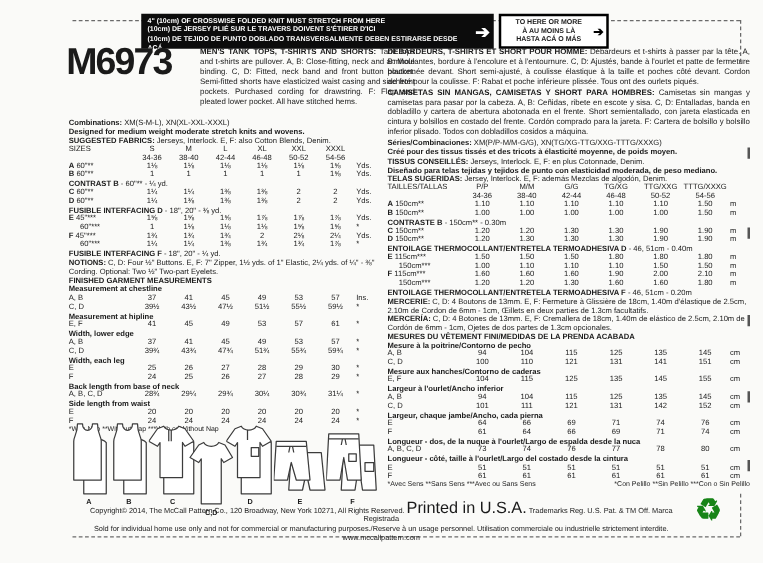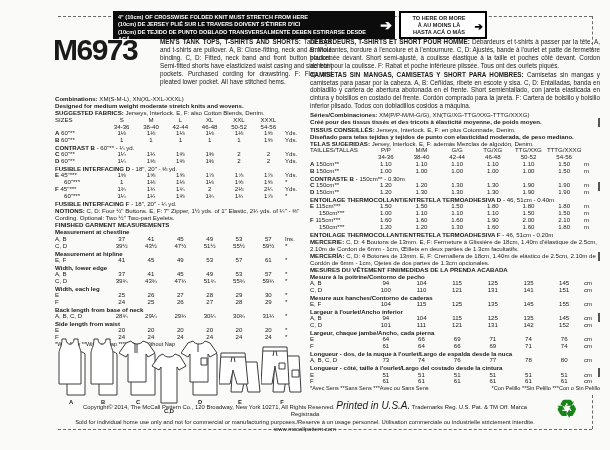--- a/index.html
+++ b/index.html
@@ -30,21 +30,21 @@
   
   #sketches{position:absolute;left:55px;top:331px;width:258px;height:74px;display:flex;align-items:flex-end;}
   .sk{display:flex;flex-direction:column;align-items:center;}
   .sk svg{display:block;}
   .sk .cap{font-size:5.8px;font-weight:bold;line-height:6px;margin-top:1px;}
   .sk path,.sk rect{fill:#fff;stroke:#3c3c3c;stroke-width:1;stroke-linejoin:round;}
   .sk .ln{fill:none;}
   .shift-dn{transform:translateY(9px);margin:0 -6px;}
   
   #footer{position:absolute;left:70px;top:402px;width:470px;text-align:center;font-size:5.9px;line-height:7.4px;}
-  #footer .printed{font-size:10px;font-style:italic;}
+  #footer .printed{font-size:13px;}
   #recycle{position:absolute;left:556px;top:397px;font-size:24px;line-height:24px;font-weight:bold;}
 </style>
 </head>
 <body>
 
 <div class="dash-h" style="left:58px;top:16px;width:534px;"></div>
 <div class="dash-h" style="left:58px;top:429px;width:534px;"></div>
 <div class="dash-v" style="left:592px;top:16px;height:34px;"></div>
 <div class="dash-v" style="left:592px;top:395px;height:34px;"></div>
 <div class="tick" style="left:598px;top:118px;"></div>

